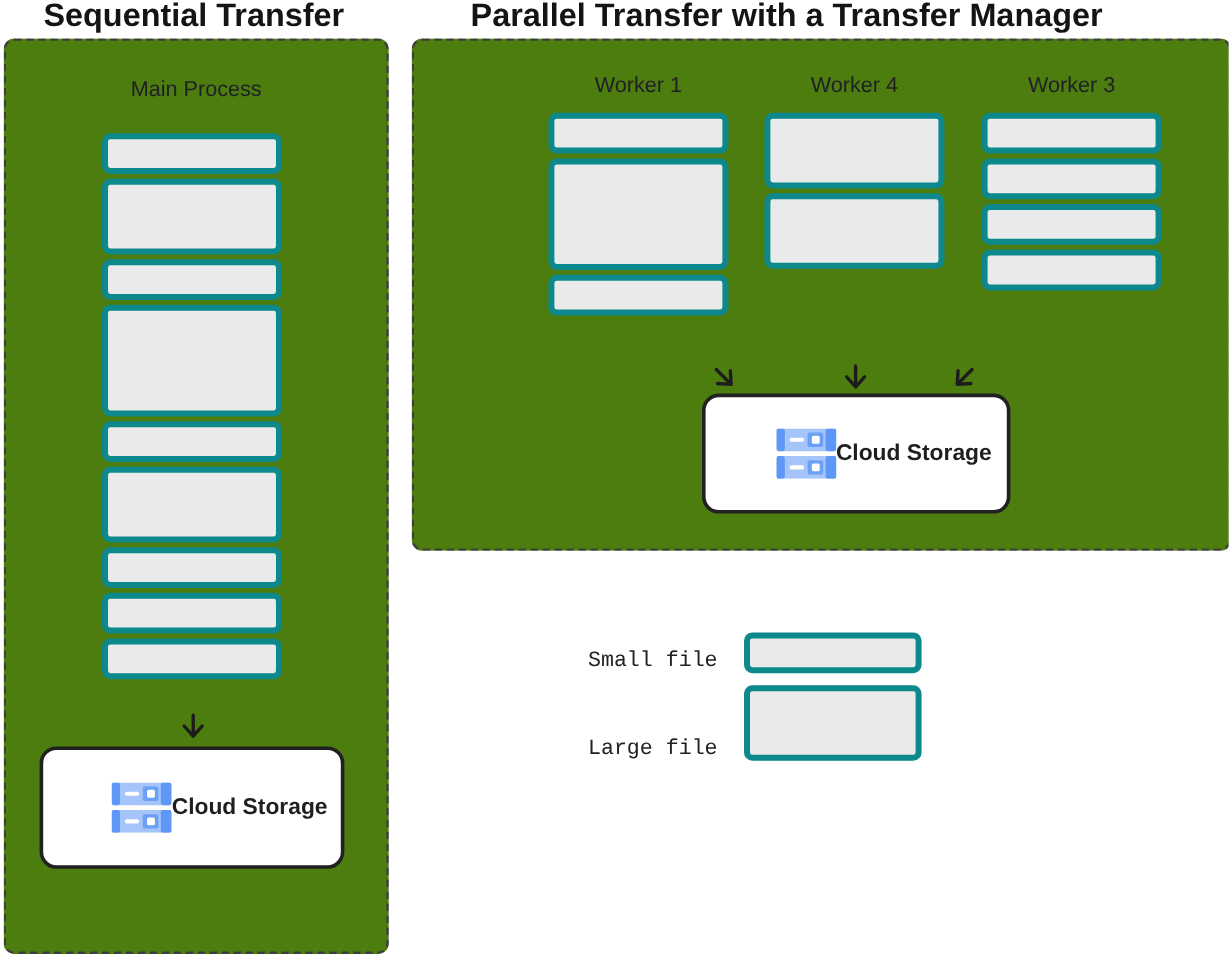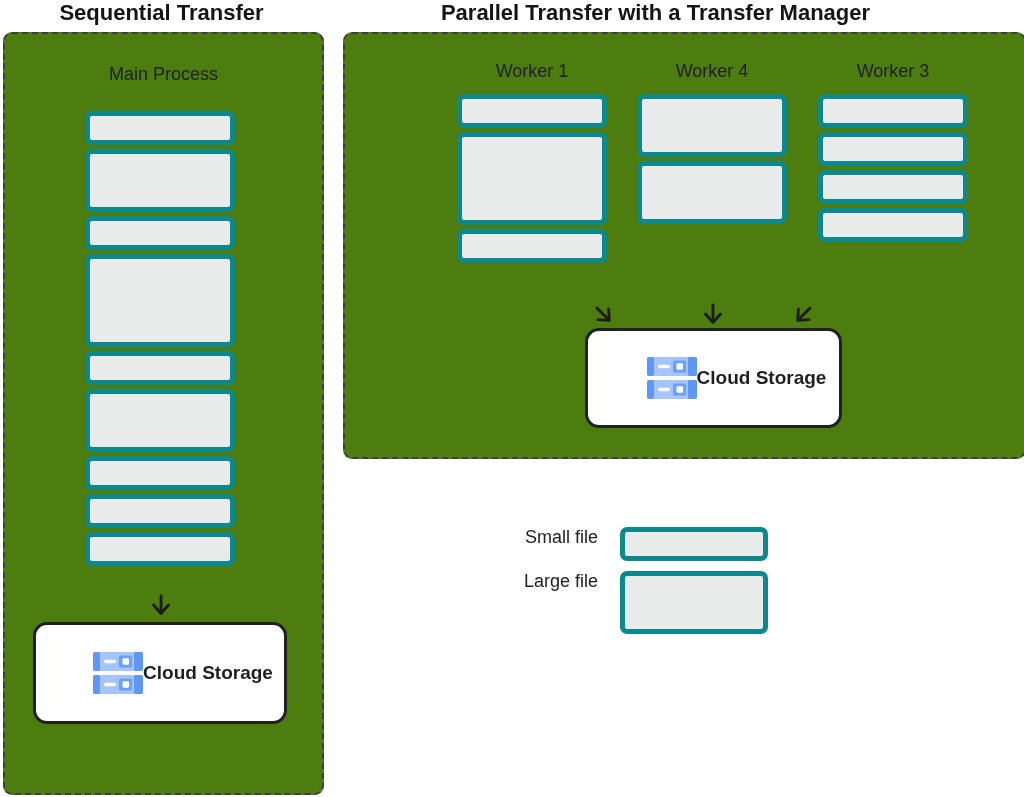--- a/index.html
+++ b/index.html
@@ -2,21 +2,21 @@
 <html style="--teal: #0d898e; --block-fill: #e9eaea;"><head>
 <meta charset="utf-8">
 <style>
   html,body{margin:0;padding:0;background:#ffffff;}
   .canvas{
     position:relative;width:1024px;height:797px;background:#ffffff;overflow:hidden;
     font-family:"Liberation Sans",sans-serif;color:#1f1f1f;
   }
   .title{
     position:absolute;top:0;text-align:center;
-    font-size:22px;font-weight:700;line-height:26px;color:#141414;
+    font-size:27px;font-weight:700;line-height:26px;color:#141414;
   }
   .title-seq{left:3px;width:317px;}
   .title-par{left:343px;width:625px;}
   .panel{
     position:absolute;border:2px dashed #3e3e3e;border-radius:9px;background:#4d7c0f;
   }
   .panel-seq{left:3px;top:32px;width:317px;height:759px;}
   .panel-par{left:343px;top:32px;width:679px;height:423px;}
   .proc-label{
     position:absolute;top:29px;left:0;width:100%;text-align:center;
@@ -47,21 +47,21 @@
     display:flex;align-items:center;justify-content:center;gap:0;padding-left:46px;
   }
   .storage-seq{left:28px;top:588px;width:254px;height:102px;}
   .storage-par{left:240px;top:294px;width:257px;height:100px;}
   .storage-label{font-size:19px;font-weight:700;color:#1f1f1f;white-space:nowrap;}
   .gcs-icon{display:block;}
   .legend{
     position:absolute;left:430px;top:527px;width:340px;
     display:flex;flex-direction:column;gap:10px;
   }
-  .legend-row{display:flex;align-items:flex-start;}
+  .legend-row{display:flex;align-items:flex-end;font-family:Liberation Mono, monospace;}
   .legend-label{
     width:168px;text-align:right;padding-right:22px;
     font-size:18px;color:#202124;white-space:nowrap;
   }
   .legend-blocks{display:flex;flex-direction:column;}
 </style>
 </head>
 <body>
 
 <div class="canvas">

